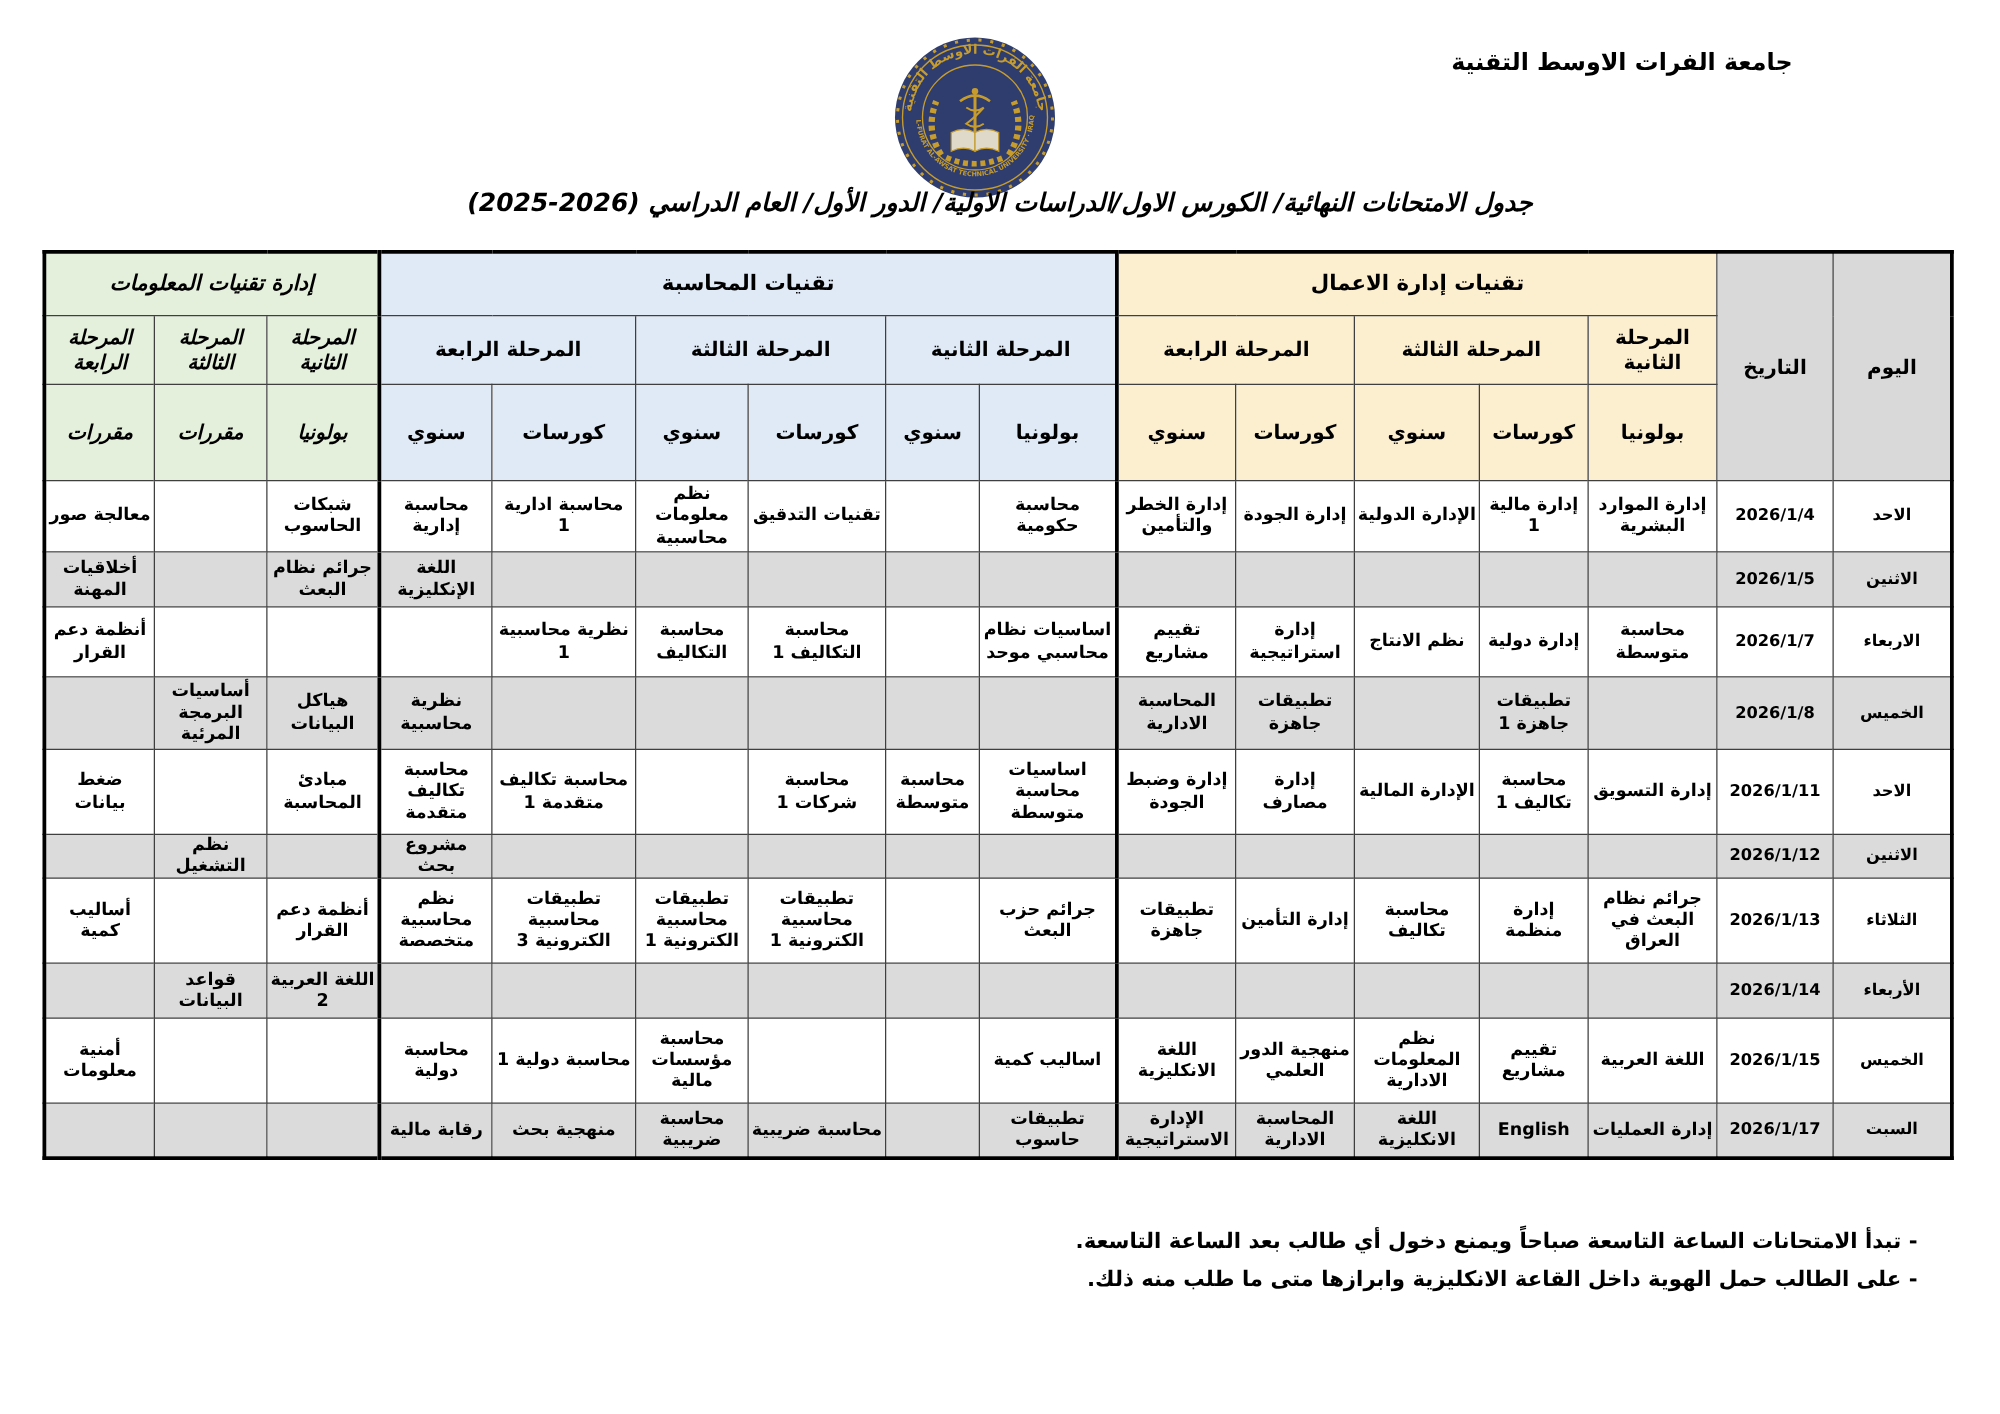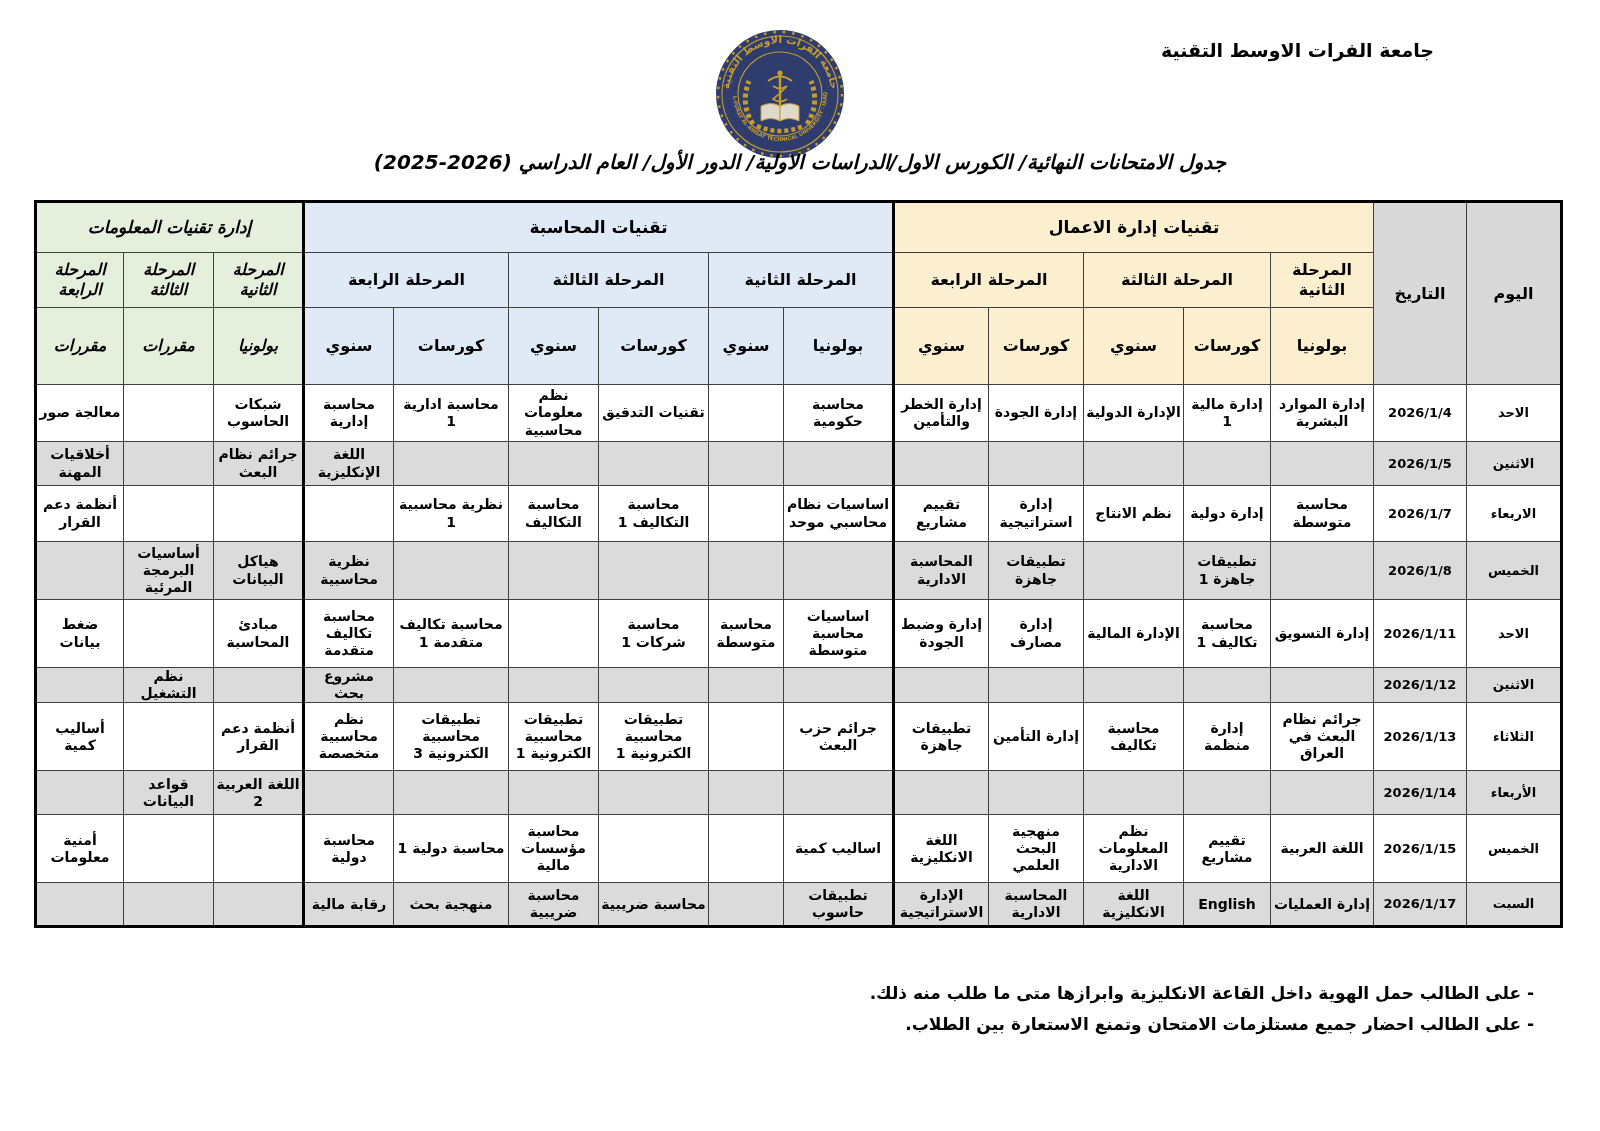--- a/index.html
+++ b/index.html
@@ -277,21 +277,21 @@
         <td class="sep">اللغة العربية 2</td>
         <td>قواعد البيانات</td>
         <td></td>
       </tr>
       <tr style="height: 68px;">
         <td class="day-cell">الخميس</td>
         <td class="date-cell">2026/1/15</td>
         <td>اللغة العربية</td>
         <td>تقييم مشاريع</td>
         <td>نظم المعلومات الادارية</td>
-        <td>منهجية البحث العلمي</td>
+        <td>منهجية الدور العلمي</td>
         <td>اللغة الانكليزية</td>
         <td class="sep">اساليب كمية</td>
         <td></td>
         <td></td>
         <td>محاسبة مؤسسات مالية</td>
         <td>محاسبة دولية 1</td>
         <td>محاسبة دولية</td>
         <td class="sep"></td>
         <td></td>
         <td>أمنية معلومات</td>
@@ -311,15 +311,15 @@
         <td>منهجية بحث</td>
         <td>رقابة مالية</td>
         <td class="sep"></td>
         <td></td>
         <td></td>
       </tr>
     </tbody>
 </table>
 
 <div class="notes">
+  <div>- تبدأ الامتحانات الساعة التاسعة صباحاً ويمنع دخول أي طالب بعد الساعة التاسعة.</div>
   <div>- على الطالب حمل الهوية داخل القاعة الانكليزية وابرازها متى ما طلب منه ذلك.</div>
-  <div>- على الطالب احضار جميع مستلزمات الامتحان وتمنع الاستعارة بين الطلاب.</div>
 </div>
 
 </body></html>

